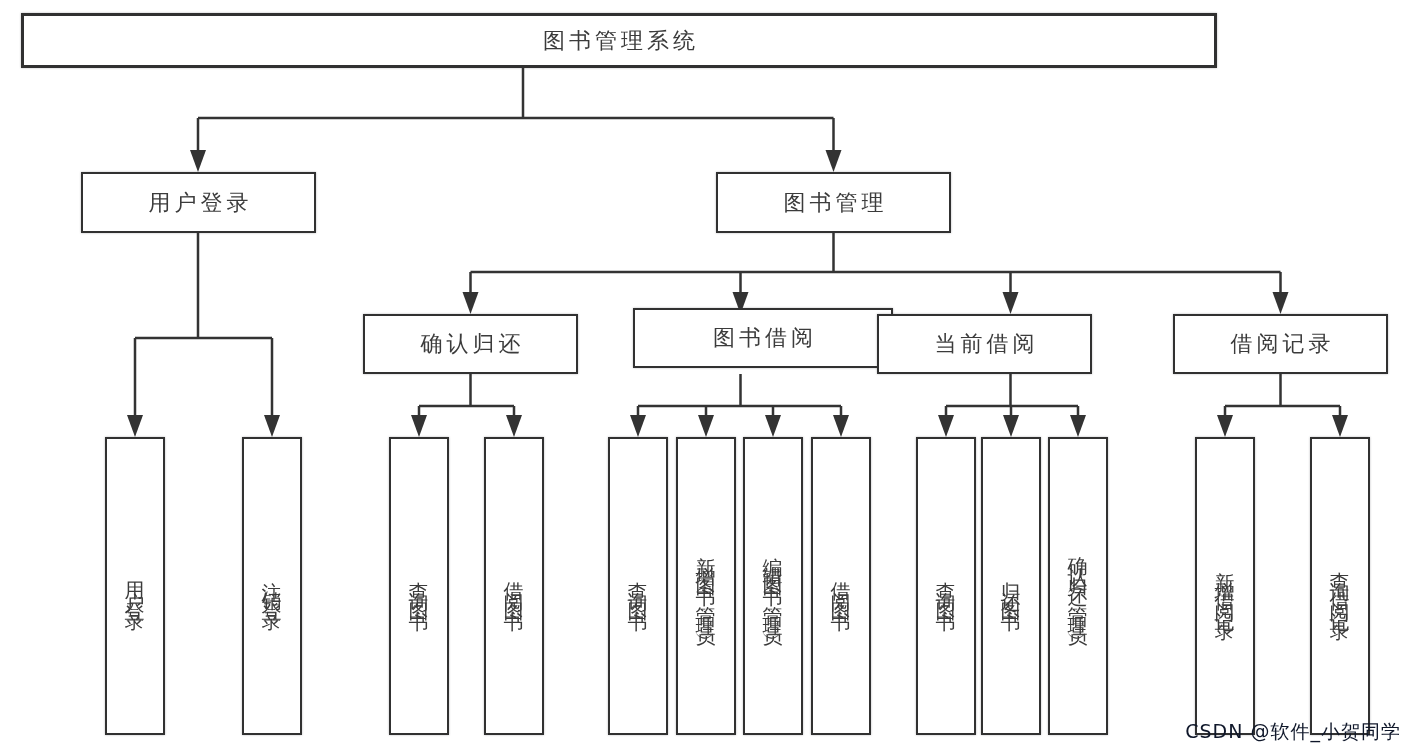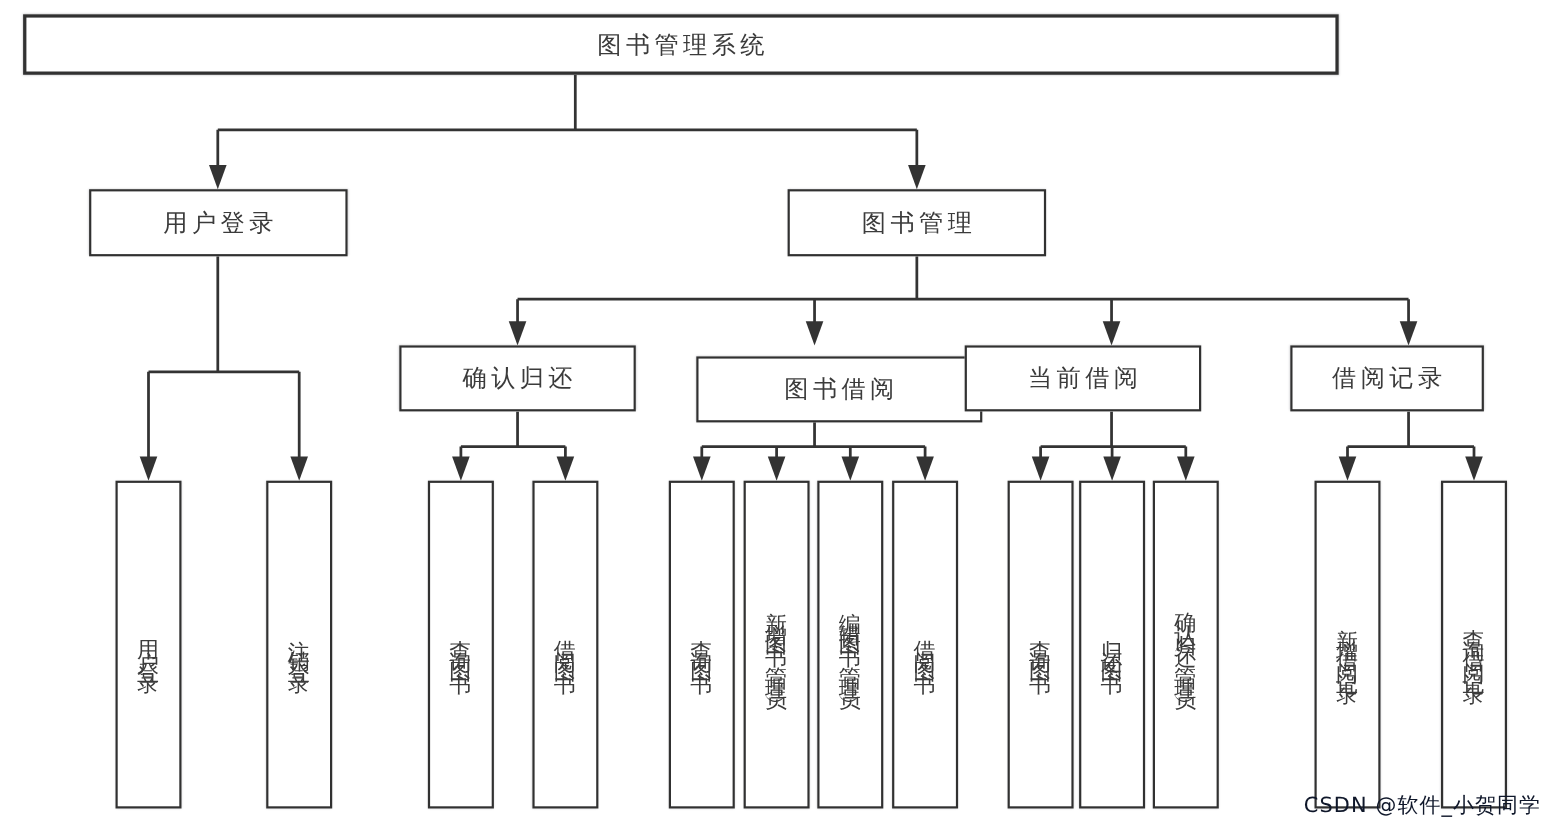--- a/index.html
+++ b/index.html
@@ -106,27 +106,27 @@
   <div class="node" style="left:81px; top:172px; width:235px; height:61px;">
     <span class="hlabel">用户登录</span>
   </div>
   <div class="node" style="left:716px; top:172px; width:235px; height:61px;align-items:center;">
     <span class="hlabel">图书管理</span>
   </div>
 
   <div class="node" style="left:363px; top:314px; width:215px; height:60px;">
     <span class="hlabel">确认归还</span>
   </div>
-  <div class="node" style="left:633px; top:324px; width:260px; height:60px;">
+  <div class="node" style="left:633px; top:308px; width:260px; height:60px;">
     <span class="hlabel">图书借阅</span>
   </div>
   <div class="node" style="left:877px; top:314px; width:215px; height:60px;">
     <span class="hlabel">当前借阅</span>
   </div>
-  <div class="node" style="left:1173px; top:314px; width:176px; height:60px;">
+  <div class="node" style="left:1173px; top:314px; width:215px; height:60px;">
     <span class="hlabel">借阅记录</span>
   </div>
 
   <div class="node leaf" style="left:105px; top:437px; width:60px; height:298px;">
     <span class="vlabel">用户登录</span>
   </div>
   <div class="node leaf" style="left:242px; top:437px; width:60px; height:298px;">
     <span class="vlabel">注销登录</span>
   </div>
 

